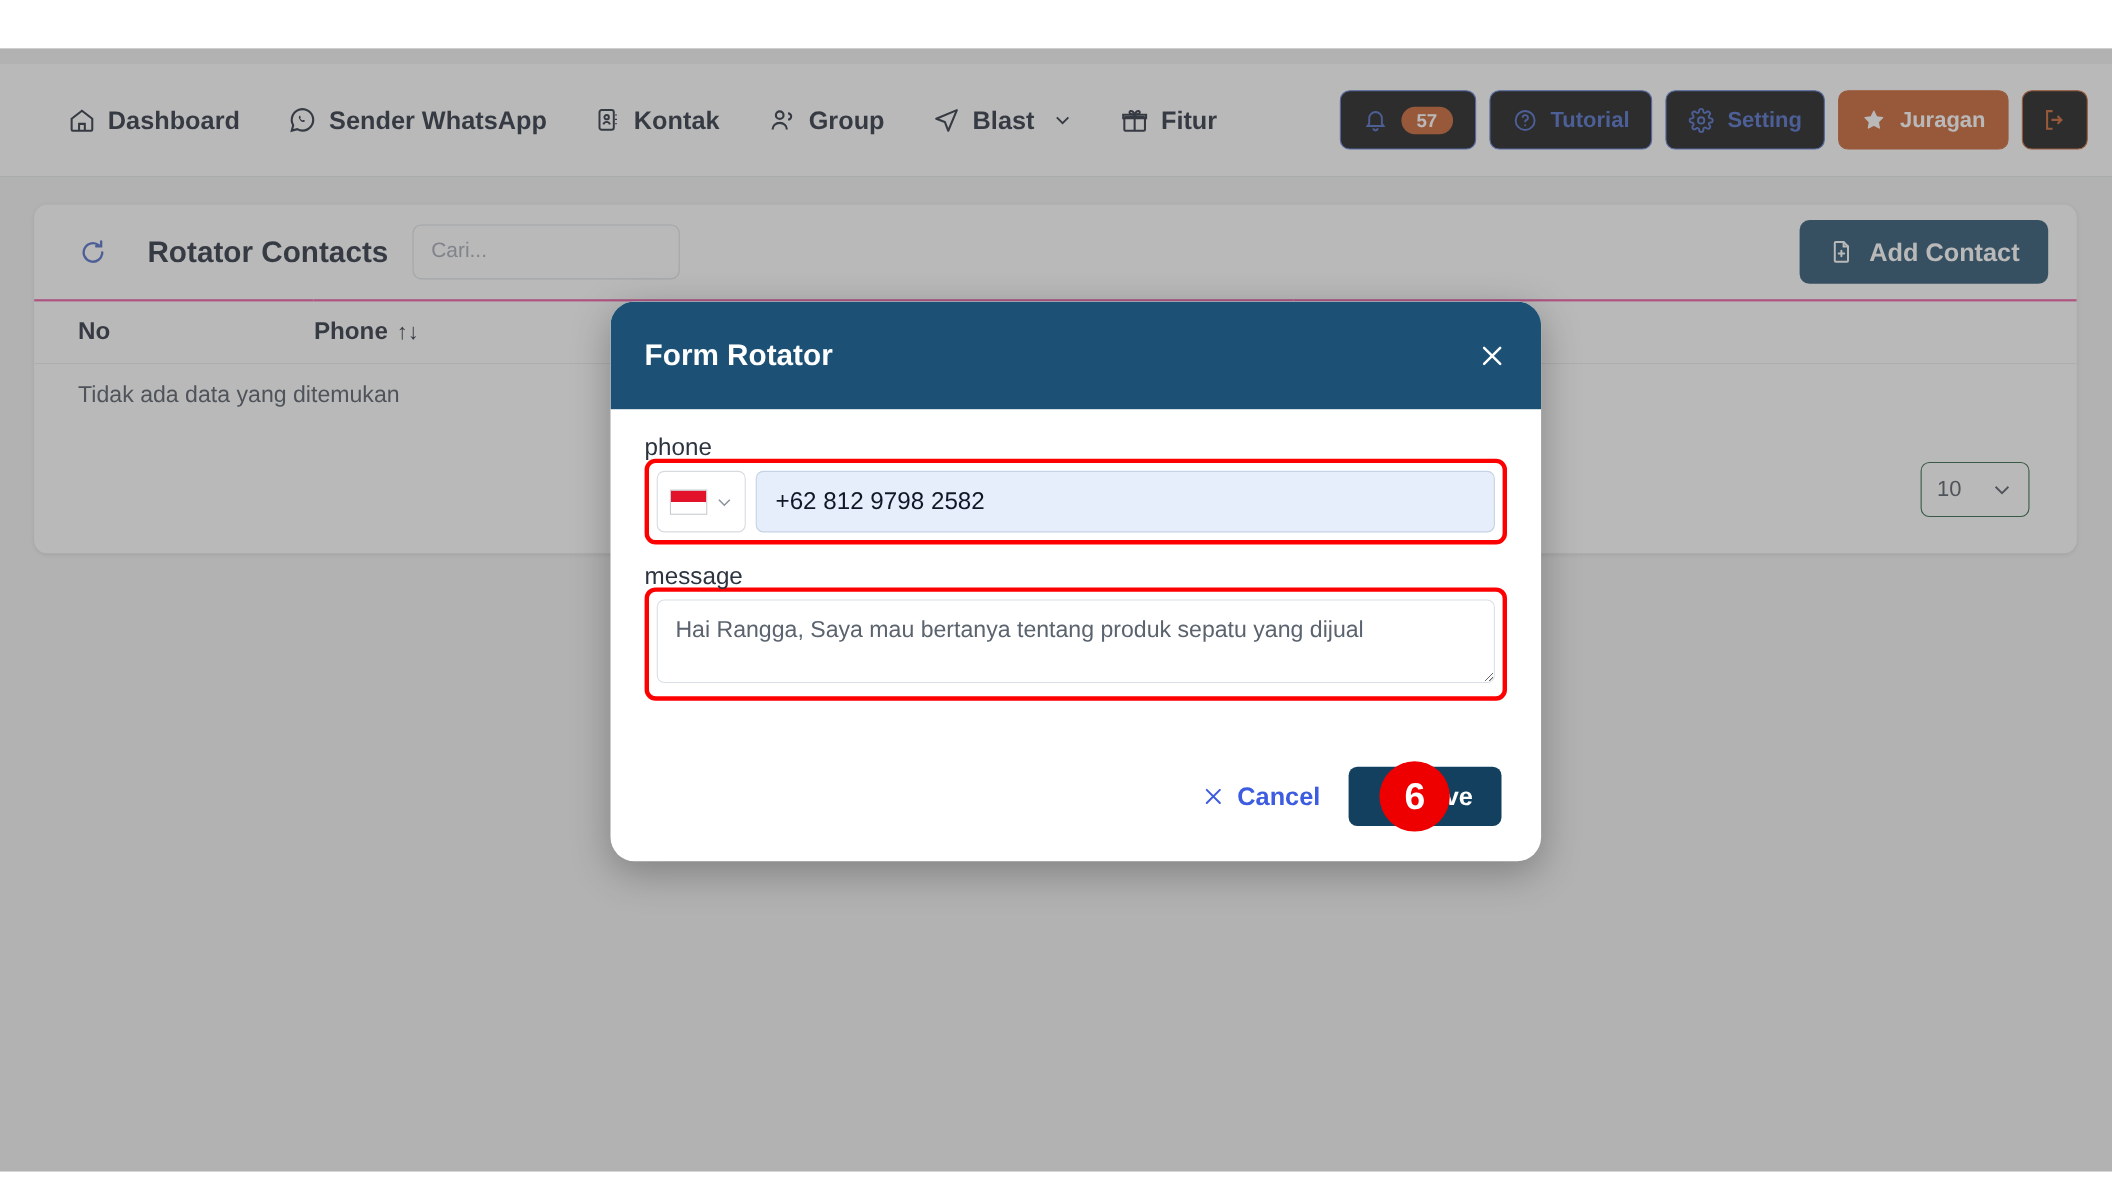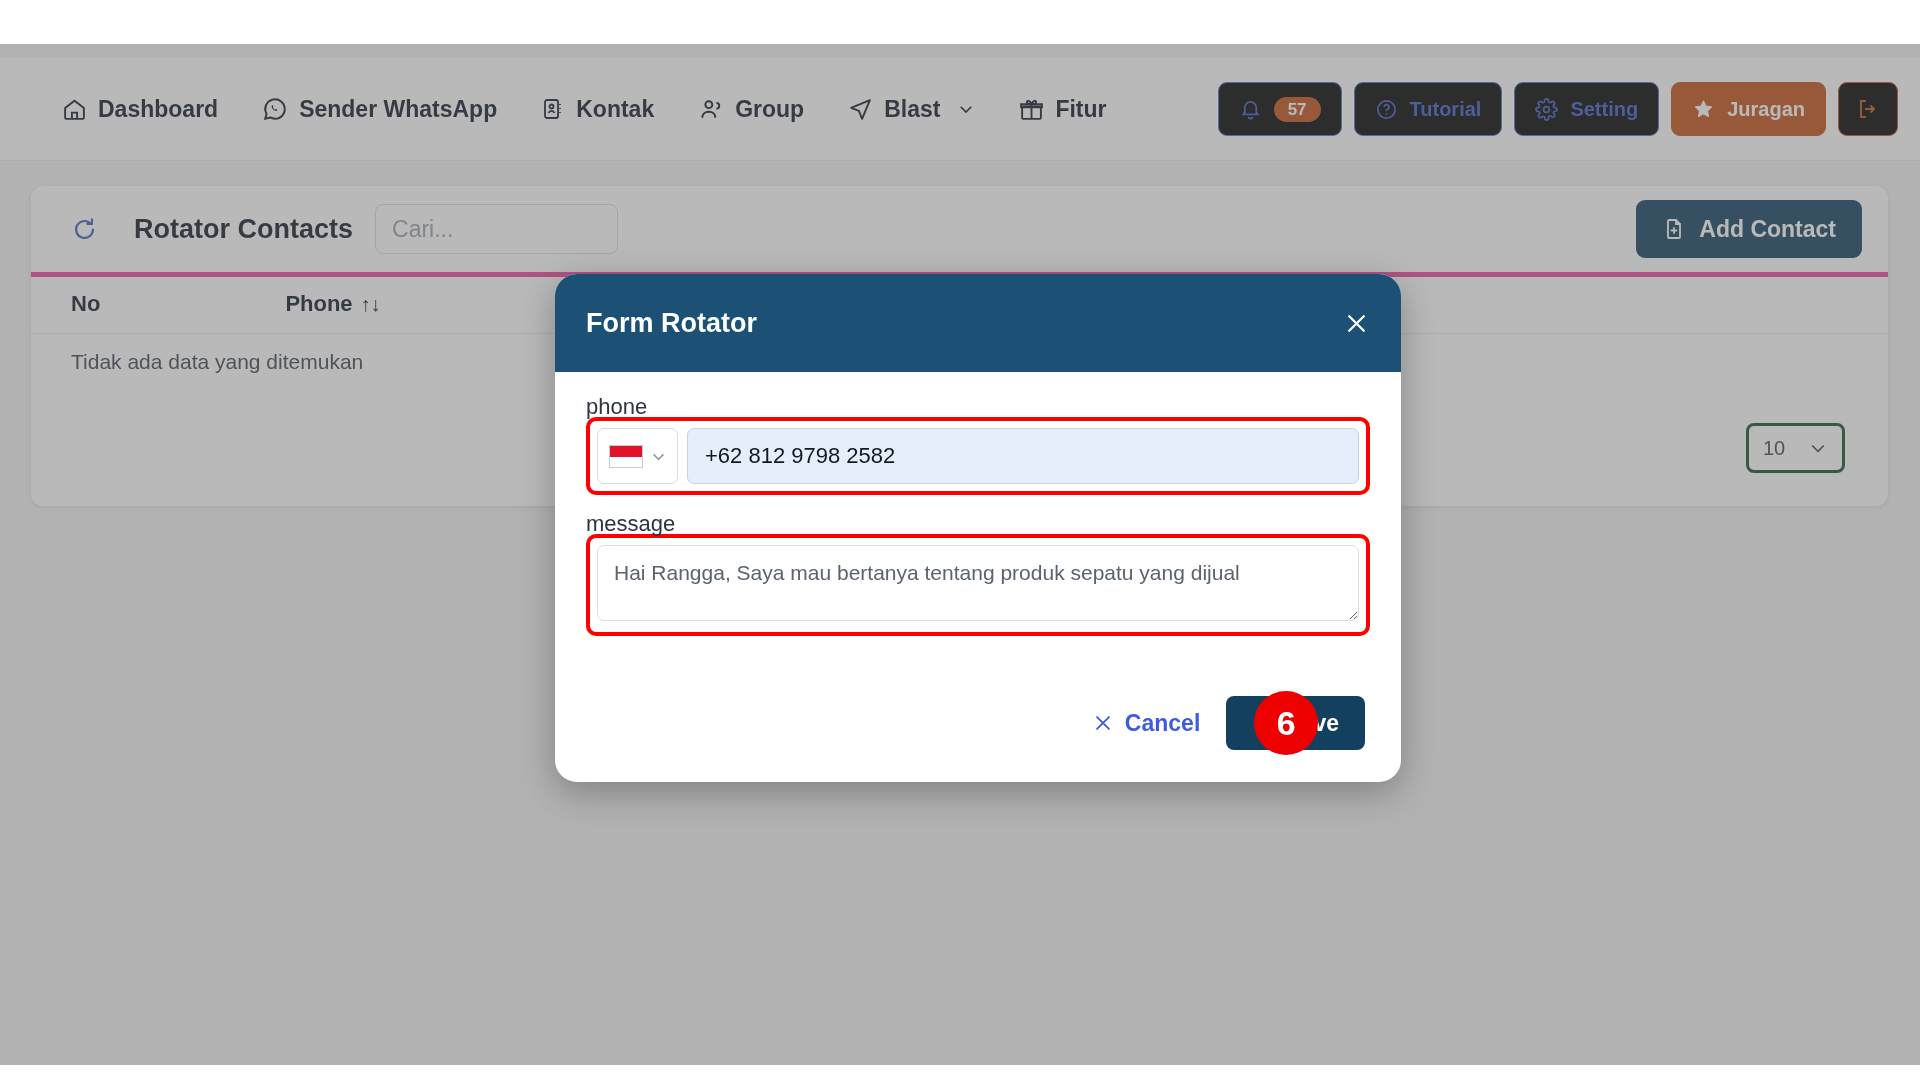--- a/index.html
+++ b/index.html
@@ -110,21 +110,21 @@
   .card-title {
     font-size: 27px; font-weight: bold; color: #101828;
     margin-left: 36px; white-space: nowrap;
   }
   .search-box {
     margin-left: 22px;
     width: 243px; height: 50px;
     border: 1px solid #d7dbe0;
     border-radius: 8px;
     padding: 0 16px;
-    font-size: 23px;
+    font-size: 19px;
     color: #101828;
     font-family: "Liberation Sans", sans-serif;
     background: #fff;
   }
   .search-box::placeholder { color: #9aa1ab; }
   .btn-add {
     margin-left: auto;
     display: flex; align-items: center; gap: 13px;
     height: 58px;
     background: #13405f;
@@ -139,42 +139,42 @@
     white-space: nowrap;
   }
 
   .tbl { width: 100%; border-collapse: collapse; }
   .tbl thead th {
     text-align: left;
     font-size: 22px;
     font-weight: bold;
     color: #101828;
     padding: 14px 0 16px 0;
-    border-top: 5px solid #ec4899;
+    border-top: 2px solid #ec4899;
     border-bottom: 1px solid #e9ecef;
     white-space: nowrap;
   }
   .th-no   { padding-left: 40px !important; width: 200px; }
   .th-phone{ width: 700px; }
   .th-aksi { width: 560px; }
   .sort-ico { margin-left: 8px; font-size: 20px; }
   .tbl tbody td {
     font-size: 21px;
     color: #3f4752;
     padding: 16px 0 16px 40px;
   }
   .card-foot {
     height: 116px;
     display: flex; align-items: center; justify-content: flex-end;
     padding: 0 43px 0 0;
   }
   .page-size {
     display: flex; align-items: center; justify-content: space-between;
     width: 99px; height: 50px;
-    border: 3px solid #14532d;
+    border: 1px solid #14532d;
     border-radius: 8px;
     padding: 0 14px;
     font-size: 20px;
     color: #3f4752;
     background: #fff;
     cursor: pointer;
   }
 
   
   .modal {

